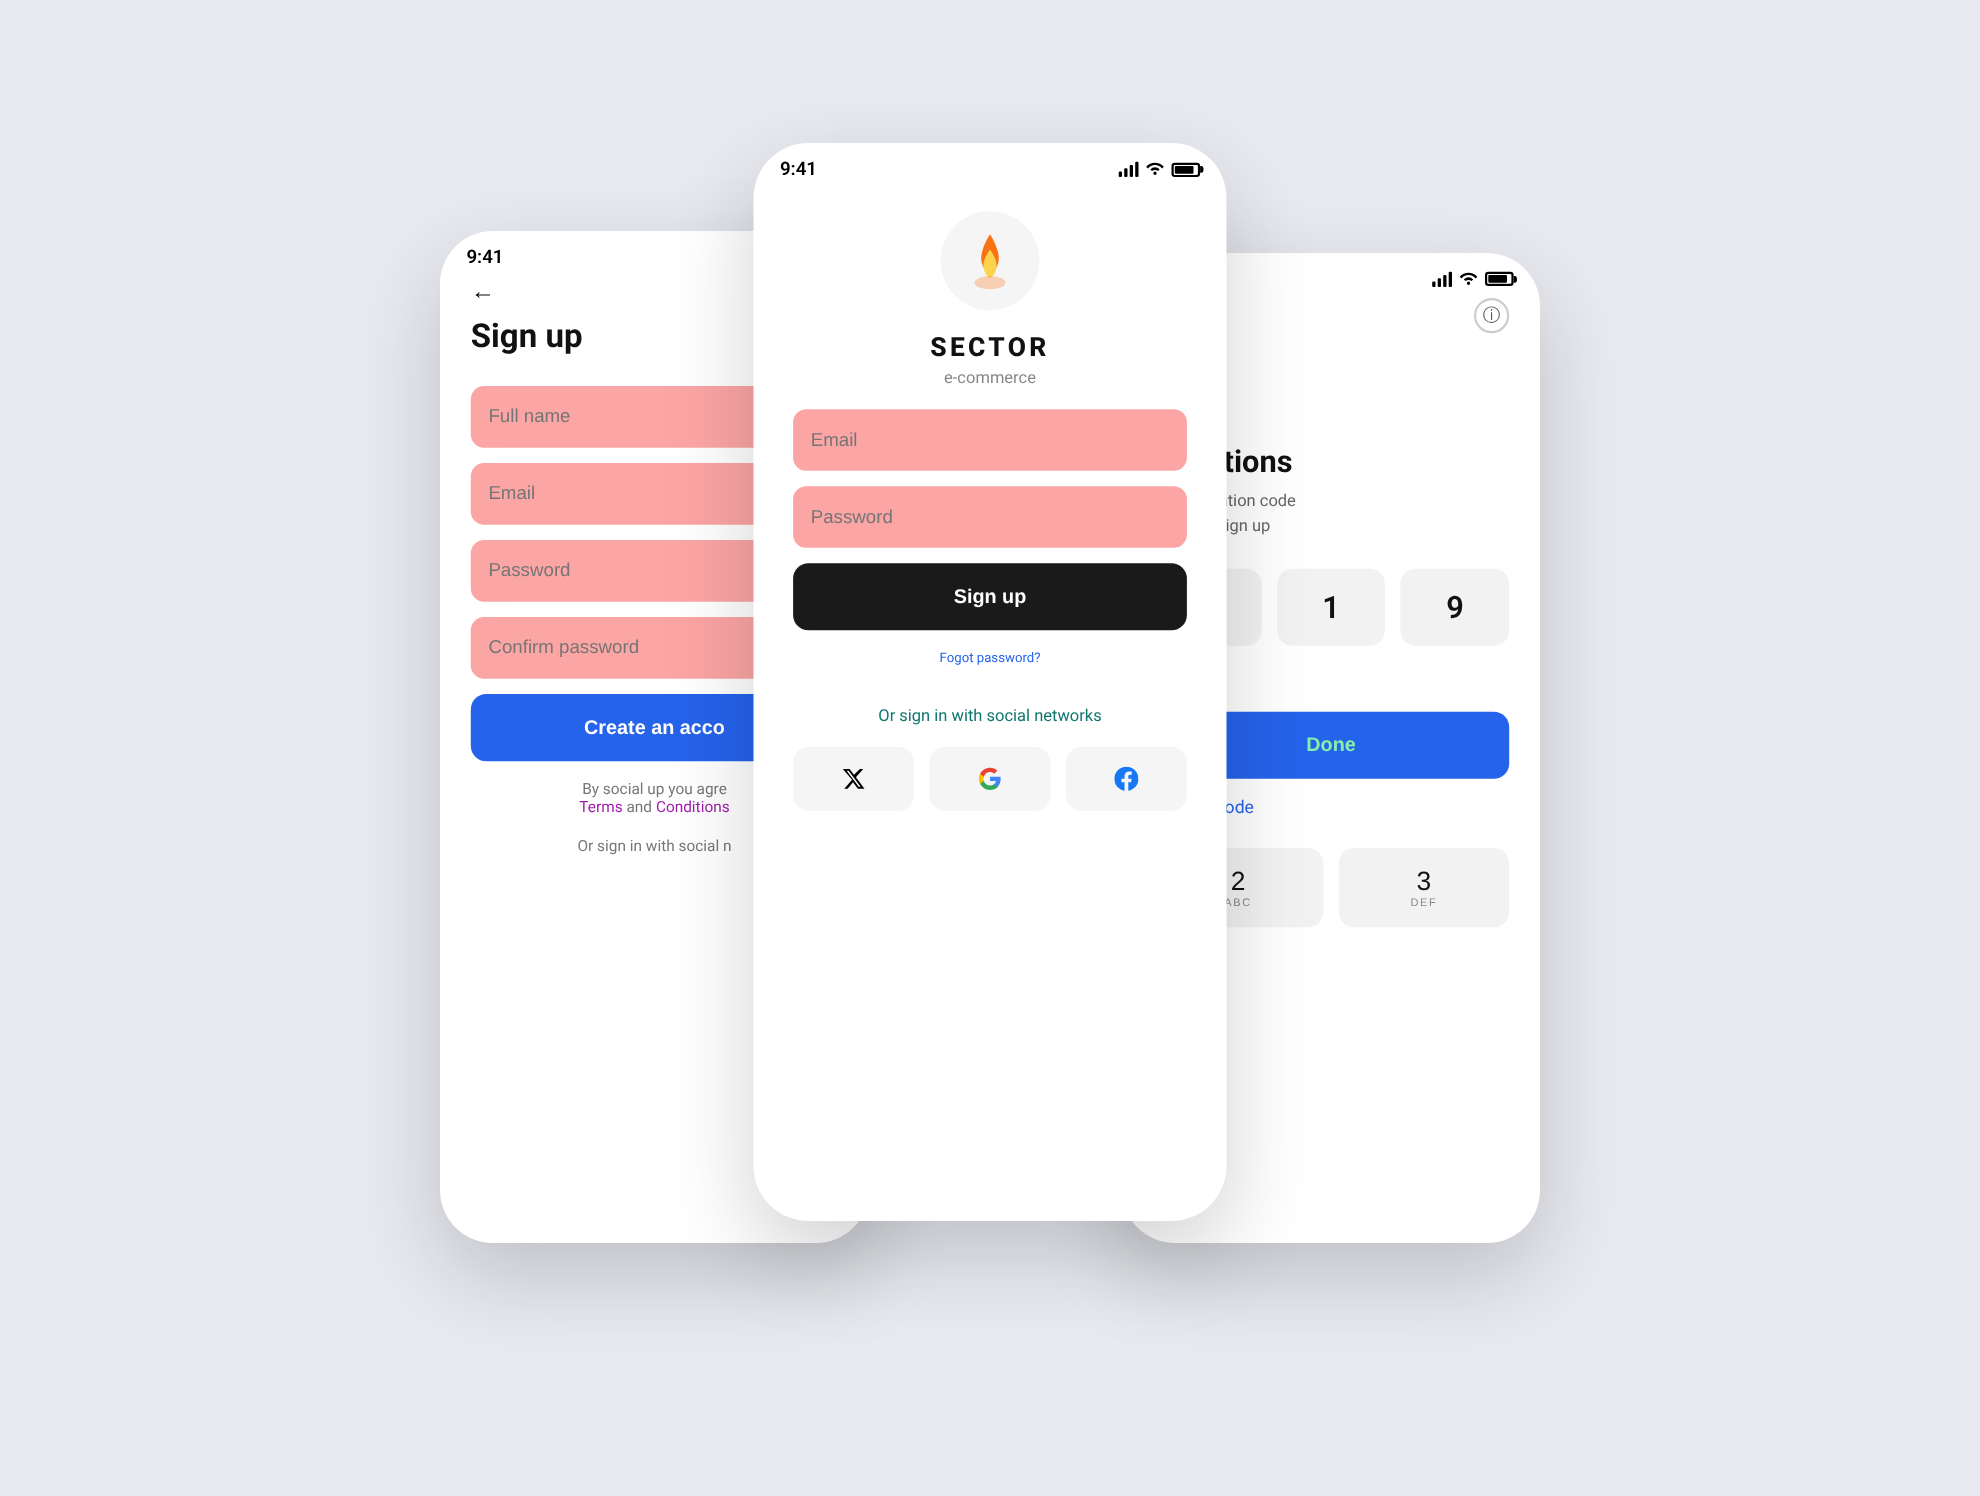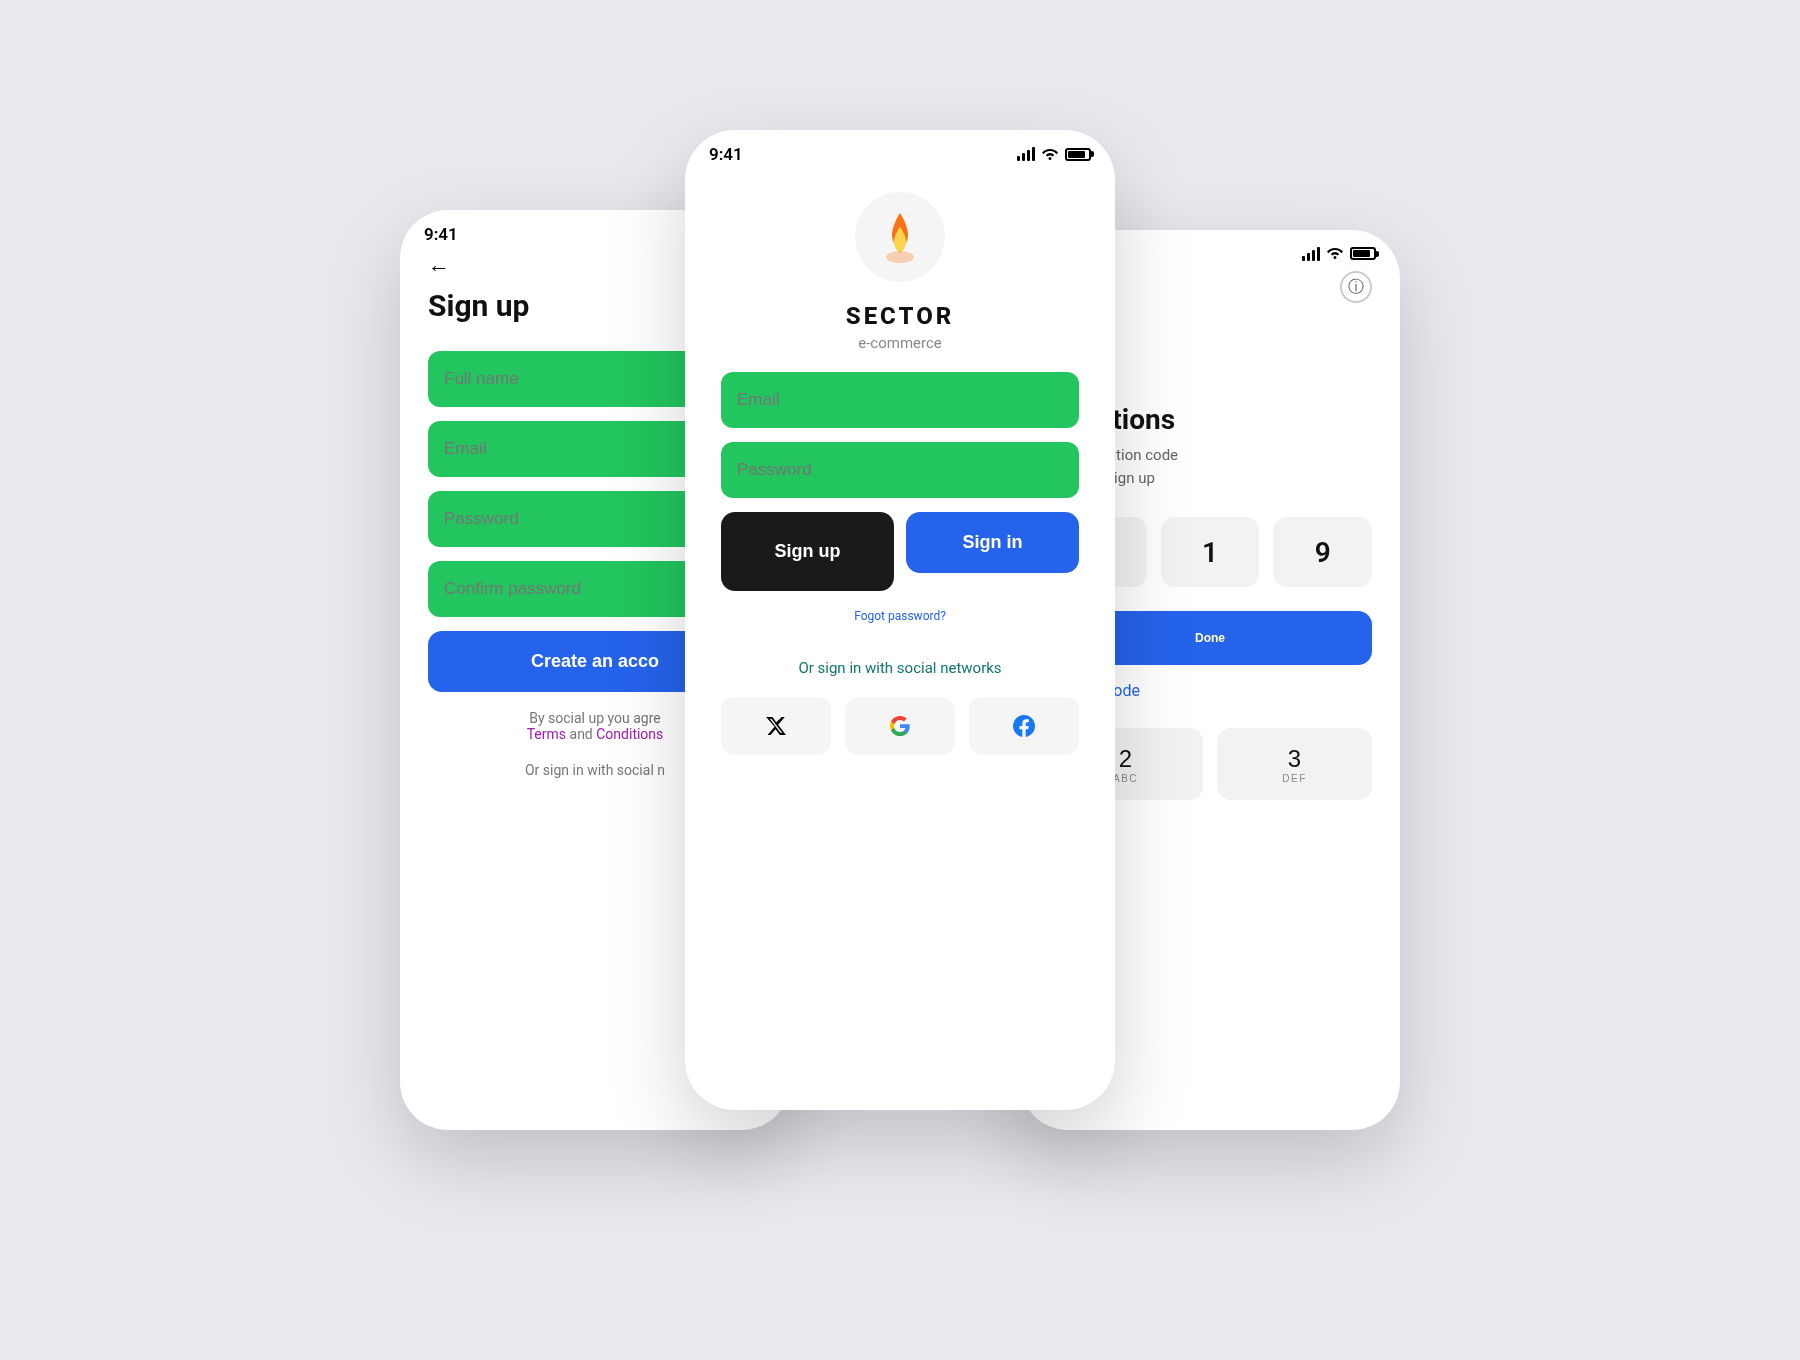--- a/index.html
+++ b/index.html
@@ -159,21 +159,21 @@
 
     .screen-title {
       font-size: 30px;
       font-weight: 700;
       color: #111;
       margin-bottom: 28px;
     }
 
     .input-field {
       width: 100%;
-      background: #22c55e;
+      background: #fca5a5;
       border: none;
       border-radius: 12px;
       padding: 18px 16px;
       font-size: 17px;
       color: #555;
       margin-bottom: 14px;
       outline: none;
     }
 
     .btn-primary {
@@ -364,28 +364,29 @@
       align-items: center;
       justify-content: center;
       font-size: 28px;
       font-weight: 600;
       color: #111;
     }
 
     .btn-blue-full {
       width: 100%;
       background: #2563eb;
-      color: #fef9c3;
+      color: #86efac;
       border: none;
       border-radius: 14px;
       padding: 20px;
-      font-size: 12px;
+      font-size: 18px;
       font-weight: 700;
       cursor: pointer;
       margin-bottom: 16px;
+      margin-top: 36px;
     }
 
     .resend-link {
       color: #2563eb;
       font-size: 16px;
       cursor: pointer;
       margin-bottom: 28px;
       display: block;
     }
 
@@ -485,21 +486,20 @@
           <path d="M24 18C24 18 30 26 30 32C30 38 27 42 24 44C21 42 18 38 18 32C18 26 24 18 24 18Z" fill="#FCD34D"></path>
           <ellipse cx="24" cy="48" rx="14" ry="6" fill="#F97316" opacity="0.3"></ellipse>
         </svg>
       </div>
       <div class="brand-name">SECTOR</div>
       <div class="brand-sub">e-commerce</div>
       <input class="input-field" type="email" placeholder="Email" style="">
       <input class="input-field" type="password" placeholder="Password" style="">
       <div class="center-btns">
         <button class="btn-dark" style="flex:1">Sign up</button>
-        <button class="btn-primary" style="flex:1;border-radius:14px;padding:20px;font-size:18px;font-weight:700">Sign in</button>
       </div>
       <a class="forgot-link">Fogot password?</a>
       <div class="social-divider">Or sign in with social networks</div>
       <div class="social-btns">
         <button class="social-btn">
           <svg viewBox="0 0 24 24" width="22" height="22" fill="#000">
               <path d="M18.244 2.25h3.308l-7.227 8.26 8.502 11.24H16.17l-4.714-6.231-5.401 6.231H2.744l7.737-8.835L1.254 2.25H8.08l4.253 5.622zm-1.161 17.52h1.833L7.084 4.126H5.117z"></path>
             </svg>
         </button>
         <button class="social-btn">

